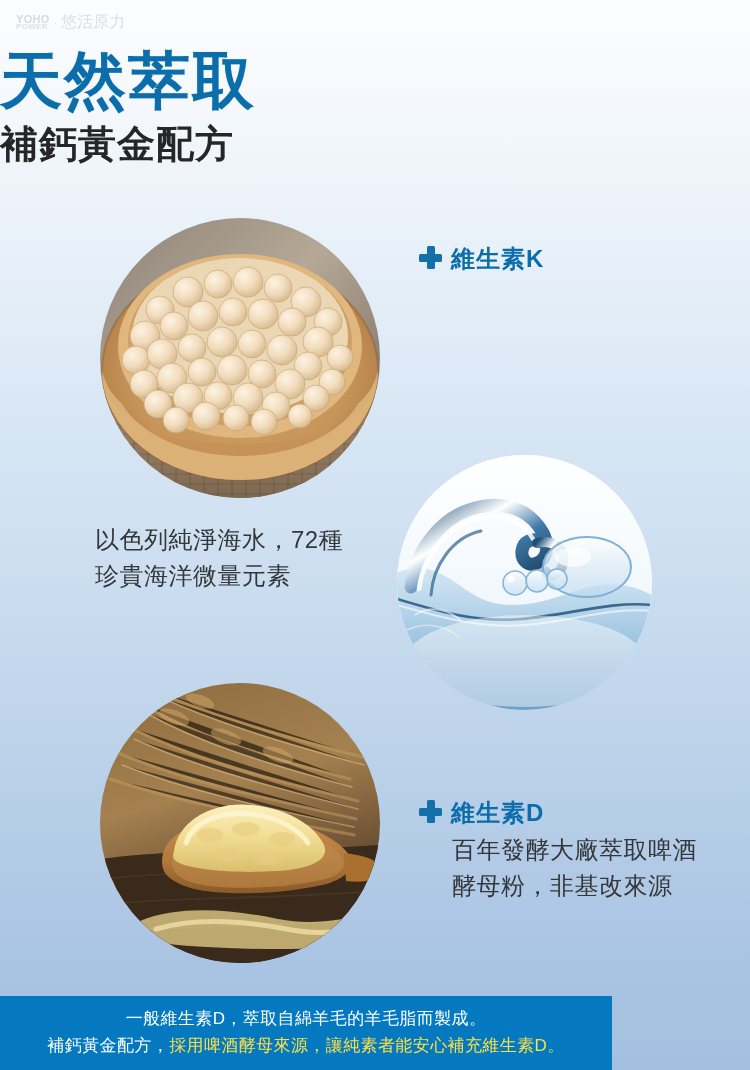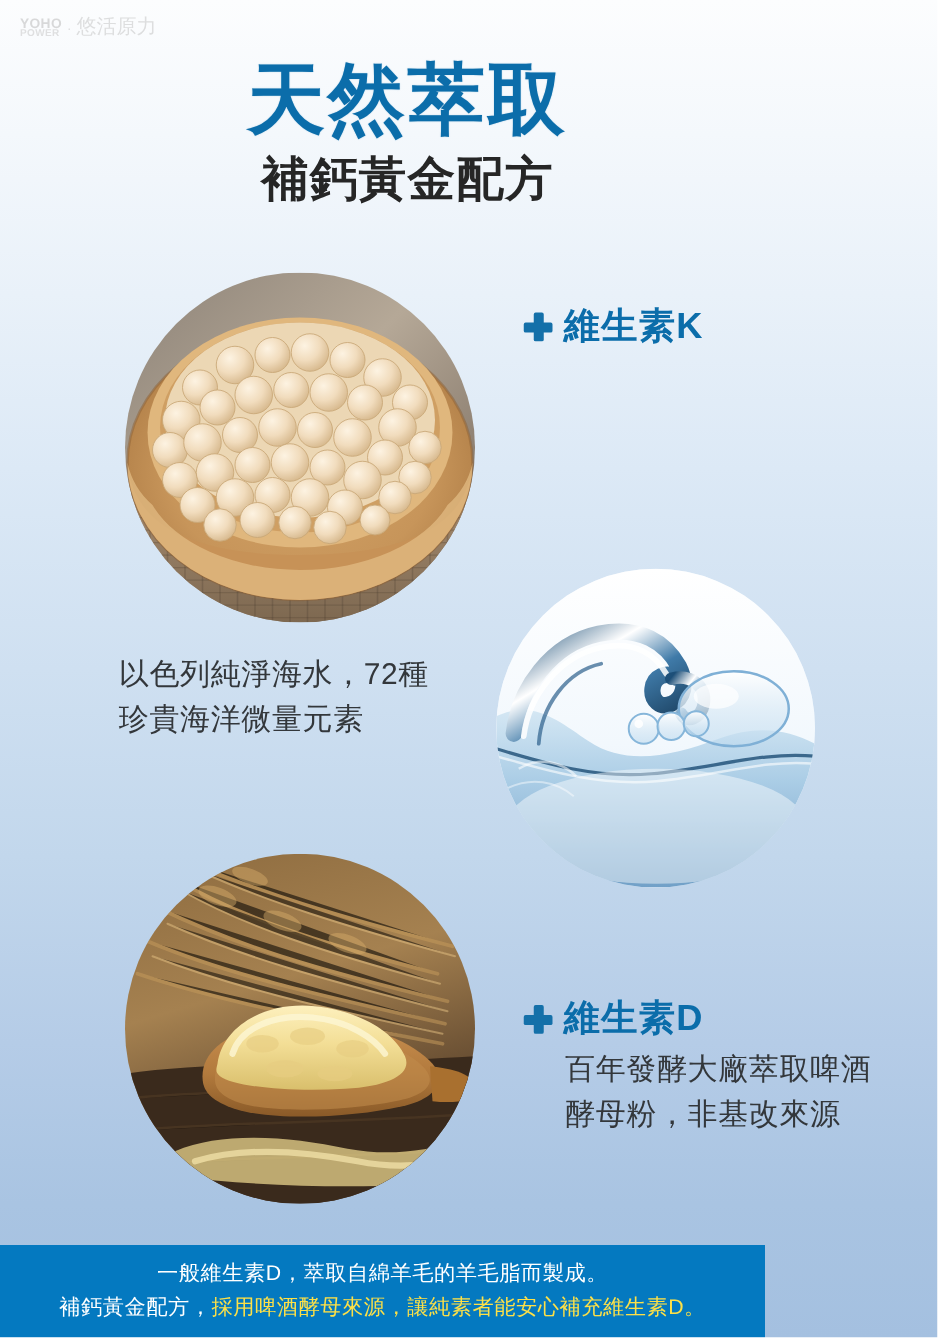--- a/index.html
+++ b/index.html
@@ -40,21 +40,21 @@
   #logo .yoho .l2{ font-size:8px;  color:#c6c9cd; }
   #logo .dot{ font-size:11px; color:#c6c9cd; padding-bottom:1px;}
   #logo .cn{
     font-size:16px; font-weight:normal; color:#c3c6ca;
     letter-spacing:0px; line-height:1;
   }
 
   
   #headline{
     position:absolute; left:0; top:48px; width:652px;
-    text-align:center;
+    text-align:left;
   }
   #headline .main{
     font-size:62px; font-weight:bold; color:#0b6daa;
     letter-spacing:2px; line-height:1.08;
     text-shadow:0 0 1px rgba(11,109,170,.4);
   }
   #headline .sub{
     font-size:38px; font-weight:bold; color:#262626;
     letter-spacing:1px; line-height:1.25; margin-top:6px;
   }
@@ -68,22 +68,22 @@
   .photo svg{ display:block; width:100%; height:100%; }
 
   #photo-chickpeas{ left:100px; top:218px;  width:280px; height:280px; }
   #photo-water    { left:397px; top:455px;  width:255px; height:255px;
                     background:radial-gradient(circle at 50% 45%,#ffffff 0%,#f4f9fd 48%,#e4eef8 72%,#d2e2f2 100%); }
   #photo-yeast    { left:100px; top:683px;  width:280px; height:280px; }
 
   
   .feature{ position:absolute; }
   .feature .head{
-    display:flex; align-items:center; gap:9px;
-    font-size:29px; font-weight:bold; color:#0b6daa;
+    display:flex; gap:9px;
+    font-size:24px; font-weight:bold; color:#0b6daa;
     letter-spacing:1px; line-height:1.1;
   }
   .feature .plus{
     display:inline-block; position:relative;
     width:23px; height:23px; flex:0 0 23px;
   }
   .feature .plus::before,
   .feature .plus::after{
     content:""; position:absolute; background:#1470a9; border-radius:1.5px;
   }

